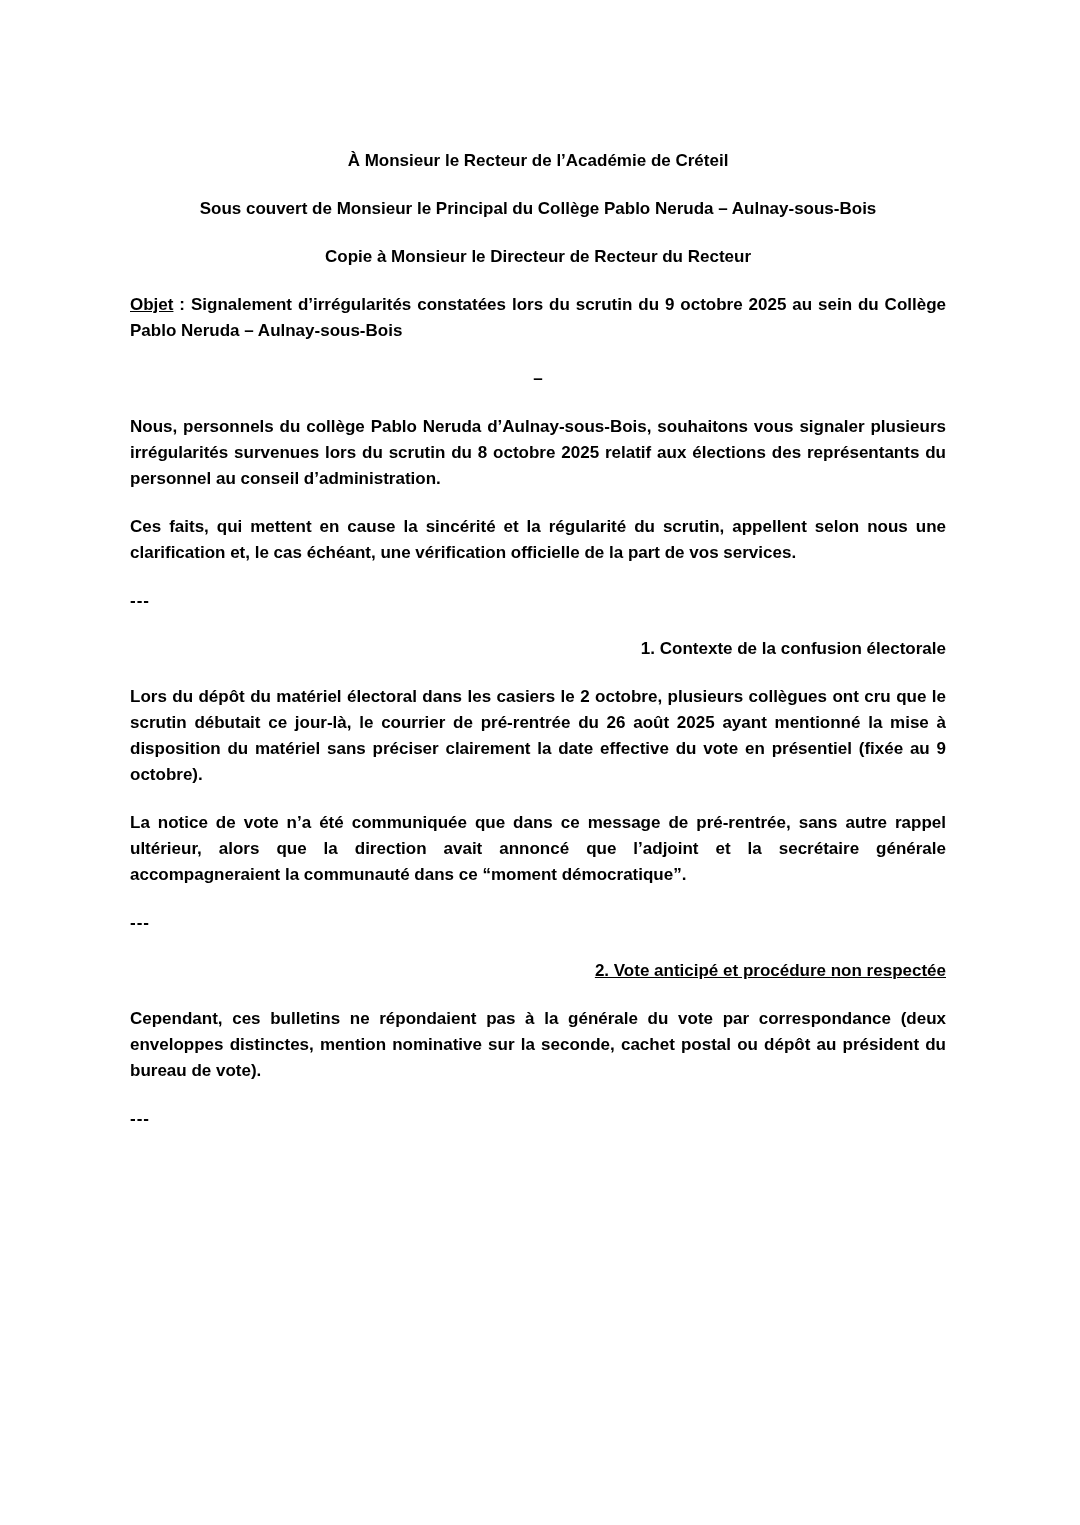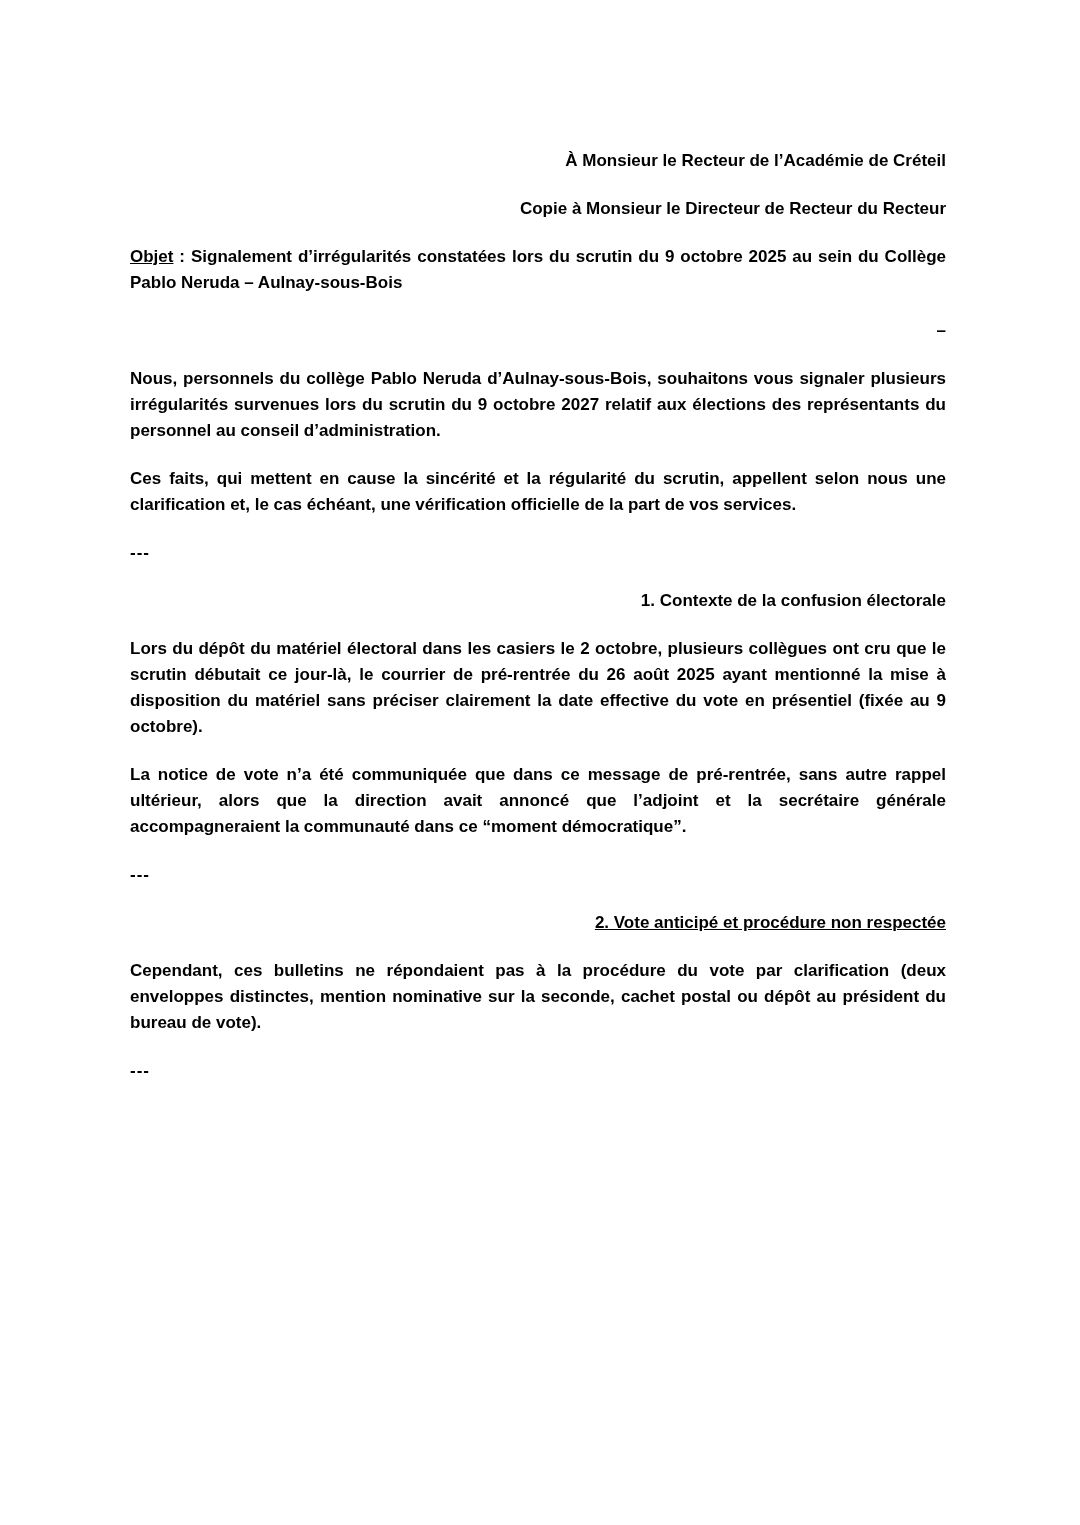--- a/index.html
+++ b/index.html
@@ -15,55 +15,56 @@
     padding: 148px 134px 60px 130px;
     color: #000000;
     font-weight: 700;
     font-size: 17px;
     line-height: 26px;
   }
   .para {
     margin-bottom: 22px;
     text-align: justify;
   }
-  .para.left { text-align: right; }
+  .para.left { text-align: center; }
   .underline { text-decoration: underline; }
   .heading { margin-bottom: 22px; text-align: right; }
   .separator { margin-bottom: 22px; text-align: left; letter-spacing: 1px; }
 </style>
 </head>
 <body>
 
 <div class="page">
 
   <p class="para left">À Monsieur le Recteur de l’Académie de Créteil</p>
 
+  <p class="para left">Sous couvert de Monsieur le Principal du Collège Pablo Neruda – Aulnay-sous-Bois</p>
 
   <p class="para left">Copie à Monsieur le Directeur de Recteur du Recteur</p>
 
   <p class="para"><span class="underline">Objet</span><span> : </span><span>Signalement d’irrégularités constatées lors du scrutin du 9 octobre 2025 au sein du Collège Pablo Neruda – Aulnay-sous-Bois</span></p>
 
   <p class="para left">–</p>
 
 
-  <p class="para">Nous, personnels du collège Pablo Neruda d’Aulnay-sous-Bois, souhaitons vous signaler plusieurs irrégularités survenues lors du scrutin du 9 octobre 2027 relatif aux élections des représentants du personnel au conseil d’administration.</p>
+  <p class="para">Nous, personnels du collège Pablo Neruda d’Aulnay-sous-Bois, souhaitons vous signaler plusieurs irrégularités survenues lors du scrutin du 8 octobre 2025 relatif aux élections des représentants du personnel au conseil d’administration.</p>
 
   <p class="para">Ces faits, qui mettent en cause la sincérité et la régularité du scrutin, appellent selon nous une clarification et, le cas échéant, une vérification officielle de la part de vos services.</p>
 
   <p class="separator">---</p>
 
   <p class="heading">1. Contexte de la confusion électorale</p>
 
   <p class="para">Lors du dépôt du matériel électoral dans les casiers le 2 octobre, plusieurs collègues ont cru que le scrutin débutait ce jour-là, le courrier de pré-rentrée du 26 août 2025 ayant mentionné la mise à disposition du matériel sans préciser clairement la date effective du vote en présentiel (fixée au 9 octobre).</p>
 
   <p class="para">La notice de vote n’a été communiquée que dans ce message de pré-rentrée, sans autre rappel ultérieur, alors que la direction avait annoncé que l’adjoint et la secrétaire générale accompagneraient la communauté dans ce “moment démocratique”.</p>
 
   <p class="separator">---</p>
 
   <p class="heading underline">2. Vote anticipé et procédure non respectée</p>
 
 
-  <p class="para">Cependant, ces bulletins ne répondaient pas à la procédure du vote par clarification (deux enveloppes distinctes, mention nominative sur la seconde, cachet postal ou dépôt au président du bureau de vote).</p>
+  <p class="para">Cependant, ces bulletins ne répondaient pas à la générale du vote par correspondance (deux enveloppes distinctes, mention nominative sur la seconde, cachet postal ou dépôt au président du bureau de vote).</p>
 
 
   <p class="separator">---</p>
 
 </div>
 
 </body></html>

